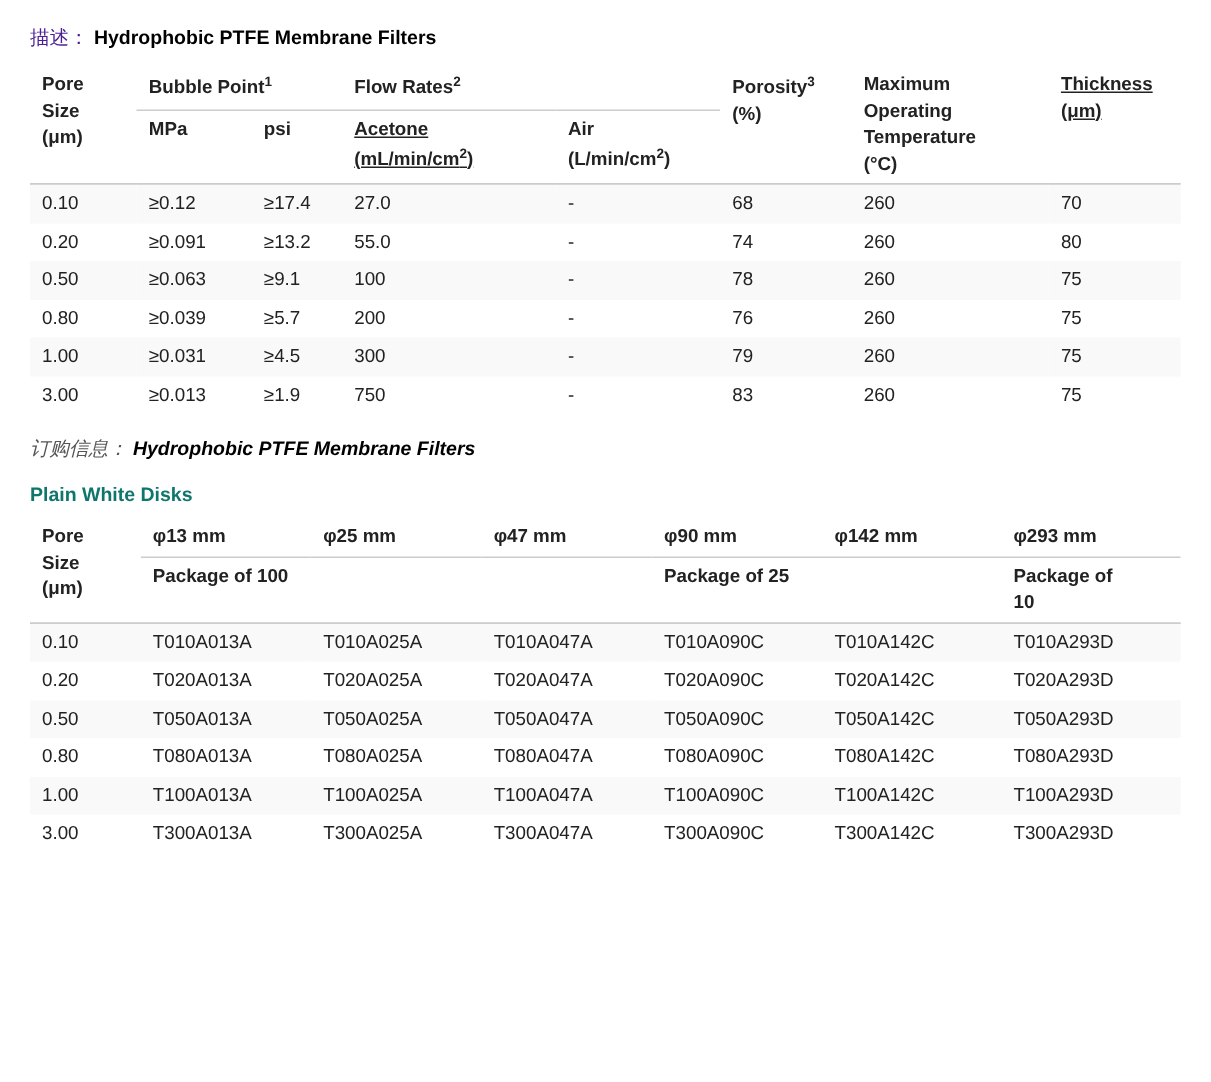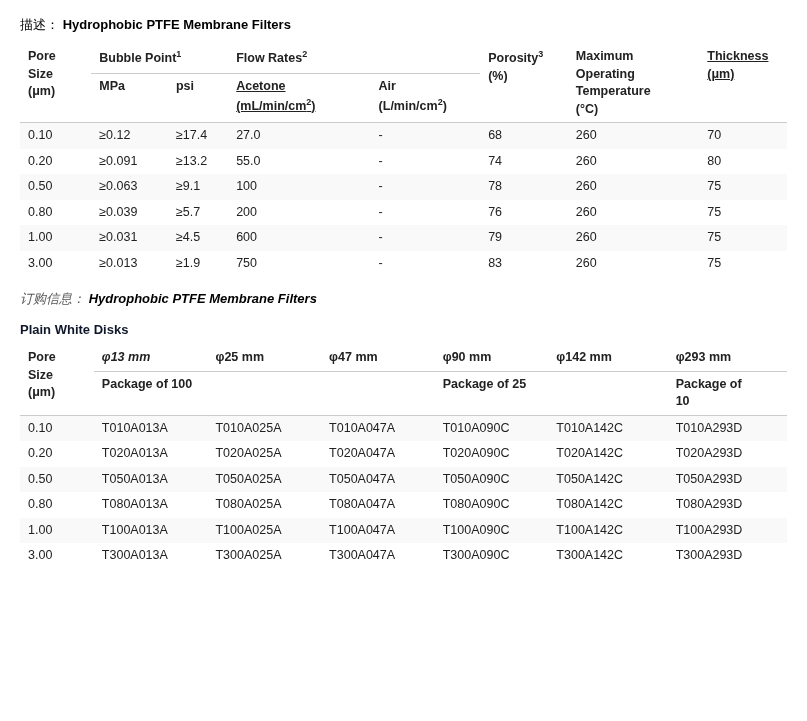--- a/index.html
+++ b/index.html
@@ -11,21 +11,21 @@
       padding: 16px 20px;
       width: 807px;
     }
     .section-title {
       font-weight: bold;
       font-size: 13px;
       margin-bottom: 10px;
       color: #000;
     }
     .section-title .label {
-      color: #000000;
+      color: #4c1d95;
       font-weight: normal;
     }
     table {
       border-collapse: collapse;
       width: 100%;
       margin-bottom: 14px;
     }
     th, td {
       padding: 4px 8px;
       text-align: left;
@@ -61,37 +61,37 @@
       margin-bottom: 14px;
       font-style: italic;
     }
     .order-info .label {
       font-weight: normal;
       color: #555;
     }
     .sub-header {
       font-size: 13px;
       font-weight: bold;
-      color: #0f172a;
+      color: #0f766e;
       margin-bottom: 8px;
     }
     sup {
       font-size: 9px;
     }
     .col-poresize { width: 65px; }
     .col-mpa { width: 70px; }
     .col-psi { width: 55px; }
     .col-acetone { width: 130px; text-decoration: underline; }
     .col-air { width: 100px; }
     .col-porosity { width: 80px; }
     .col-maxtemp { width: 120px; margin-top: 28px; }
     .col-thickness { width: 80px; text-decoration: underline; }
 
     .col2-pore { width: 65px; }
-    .col2-phi13 { width: 100px; font-style: italic; }
+    .col2-phi13 { width: 100px; }
     .col2-phi25 { width: 100px; }
     .col2-phi47 { width: 100px; }
     .col2-phi90 { width: 100px; margin-left: 37px; }
     .col2-phi142 { width: 105px; margin-top: 36px; }
     .col2-phi293 { width: 105px; }
   </style>
 </head>
 <body>
 
 <div class="section-title">
@@ -154,21 +154,21 @@
         <td>200</td>
         <td>-</td>
         <td>76</td>
         <td>260</td>
         <td>75</td>
       </tr>
       <tr style="background: rgb(249, 249, 249);">
         <td>1.00</td>
         <td>≥0.031</td>
         <td>≥4.5</td>
-        <td>600</td>
+        <td>300</td>
         <td>-</td>
         <td>79</td>
         <td>260</td>
         <td>75</td>
       </tr>
       <tr>
         <td>3.00</td>
         <td>≥0.013</td>
         <td>≥1.9</td>
         <td>750</td>

